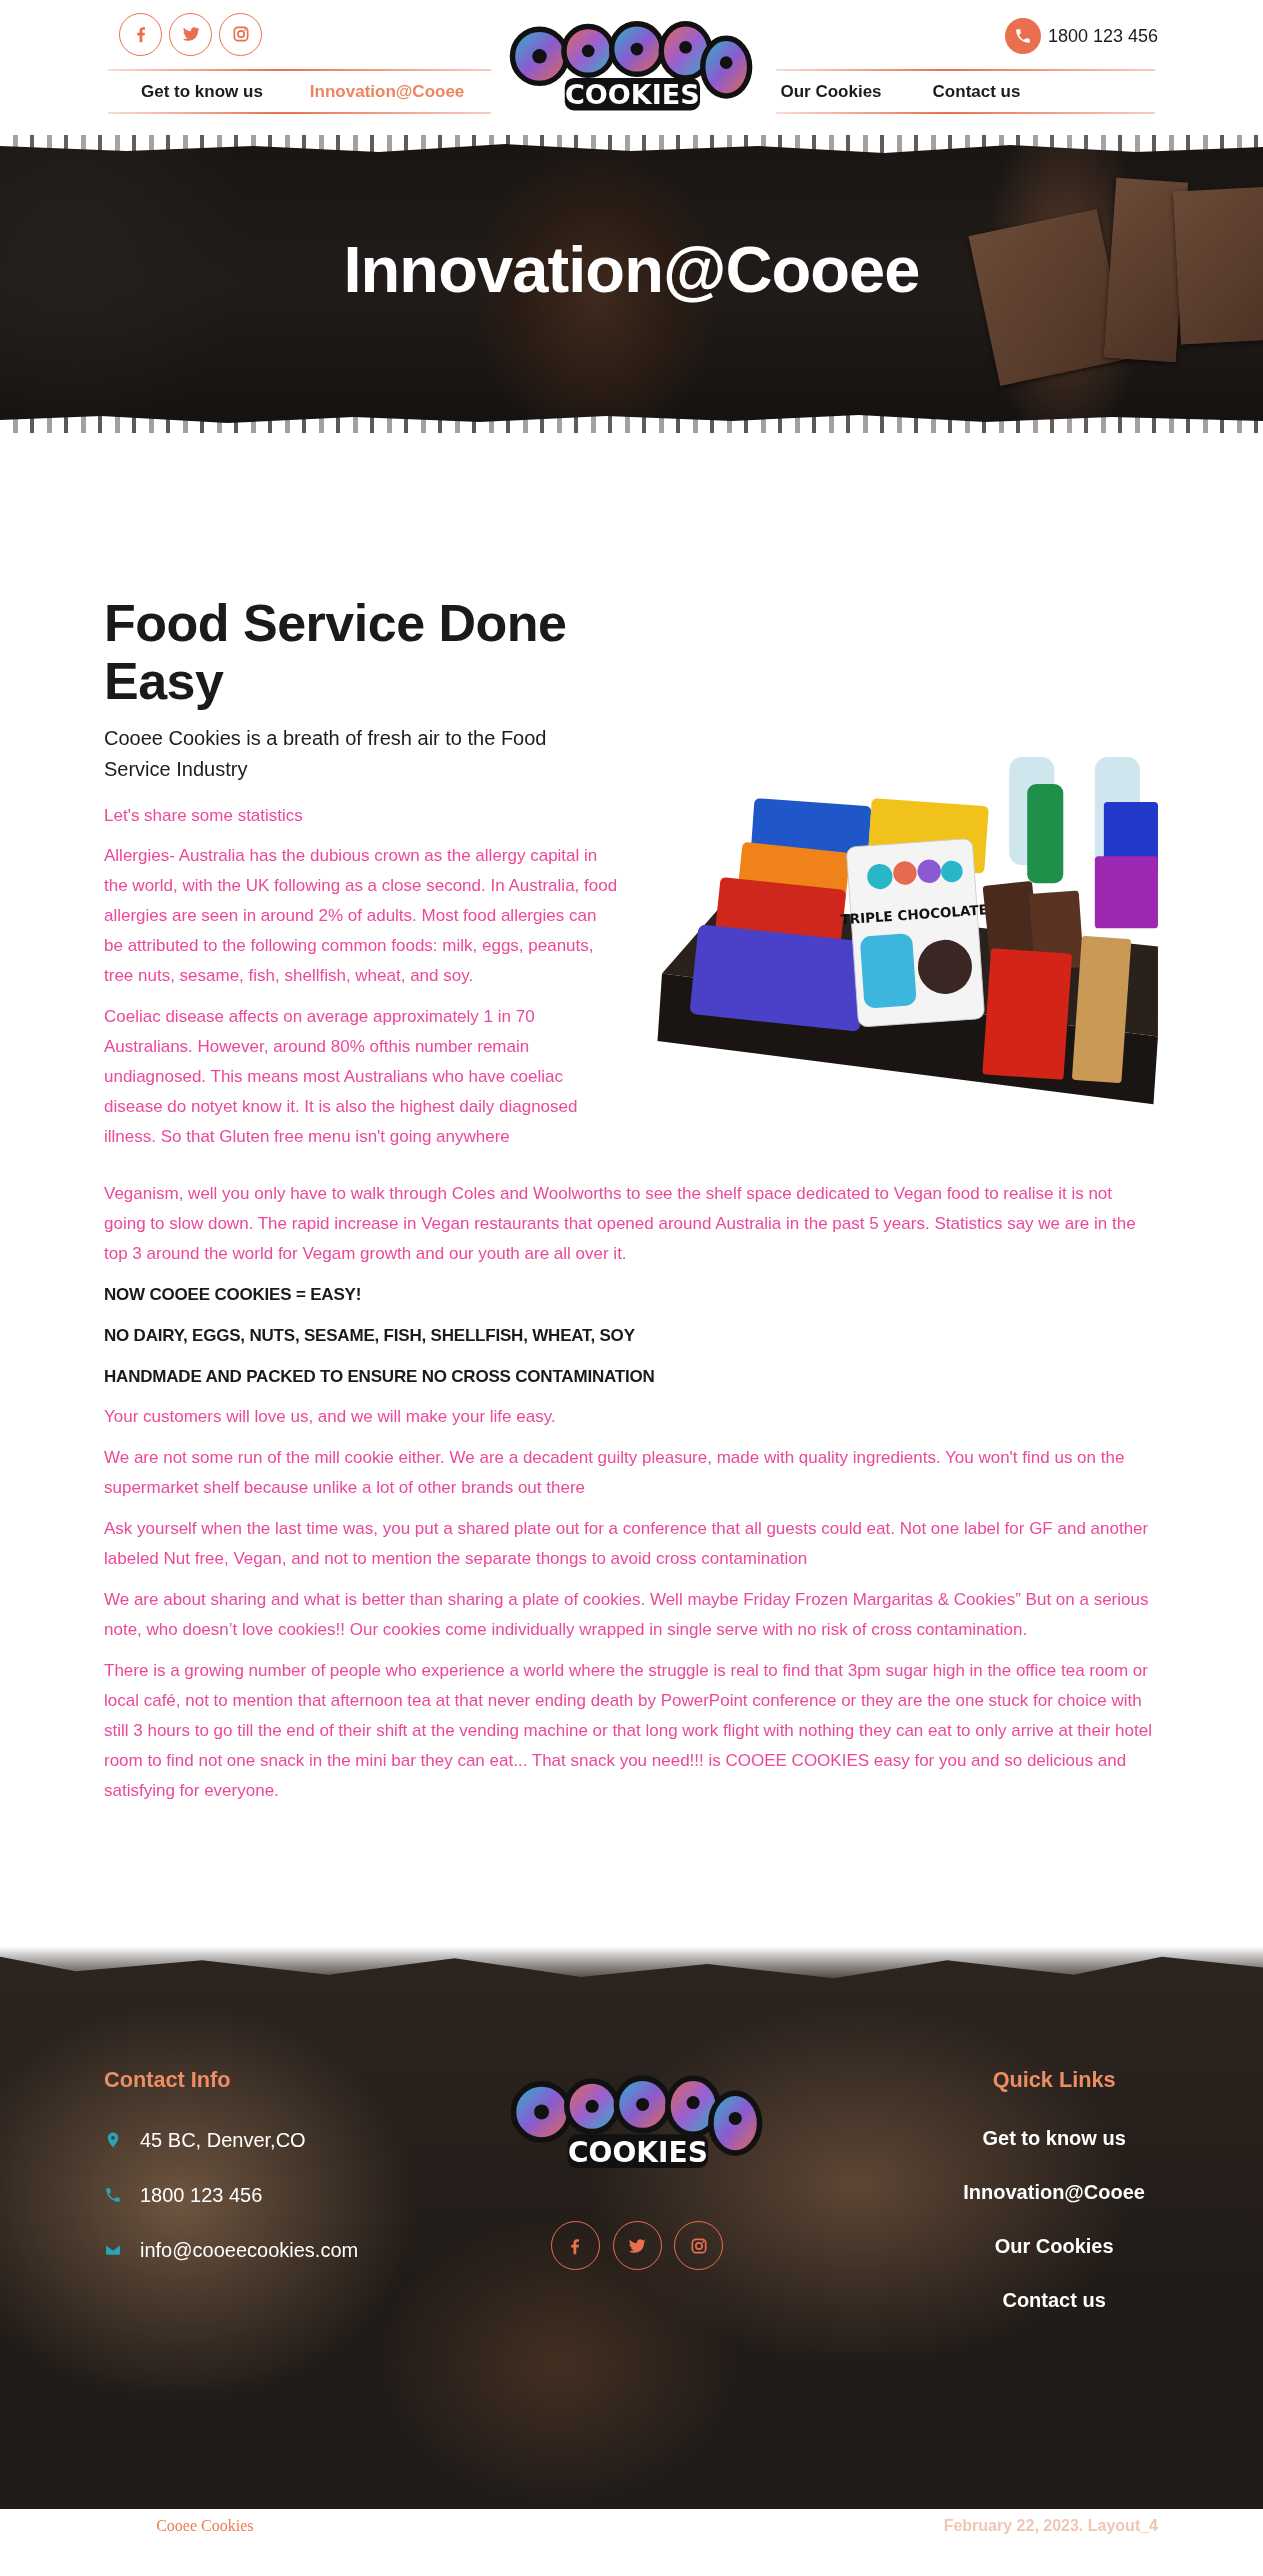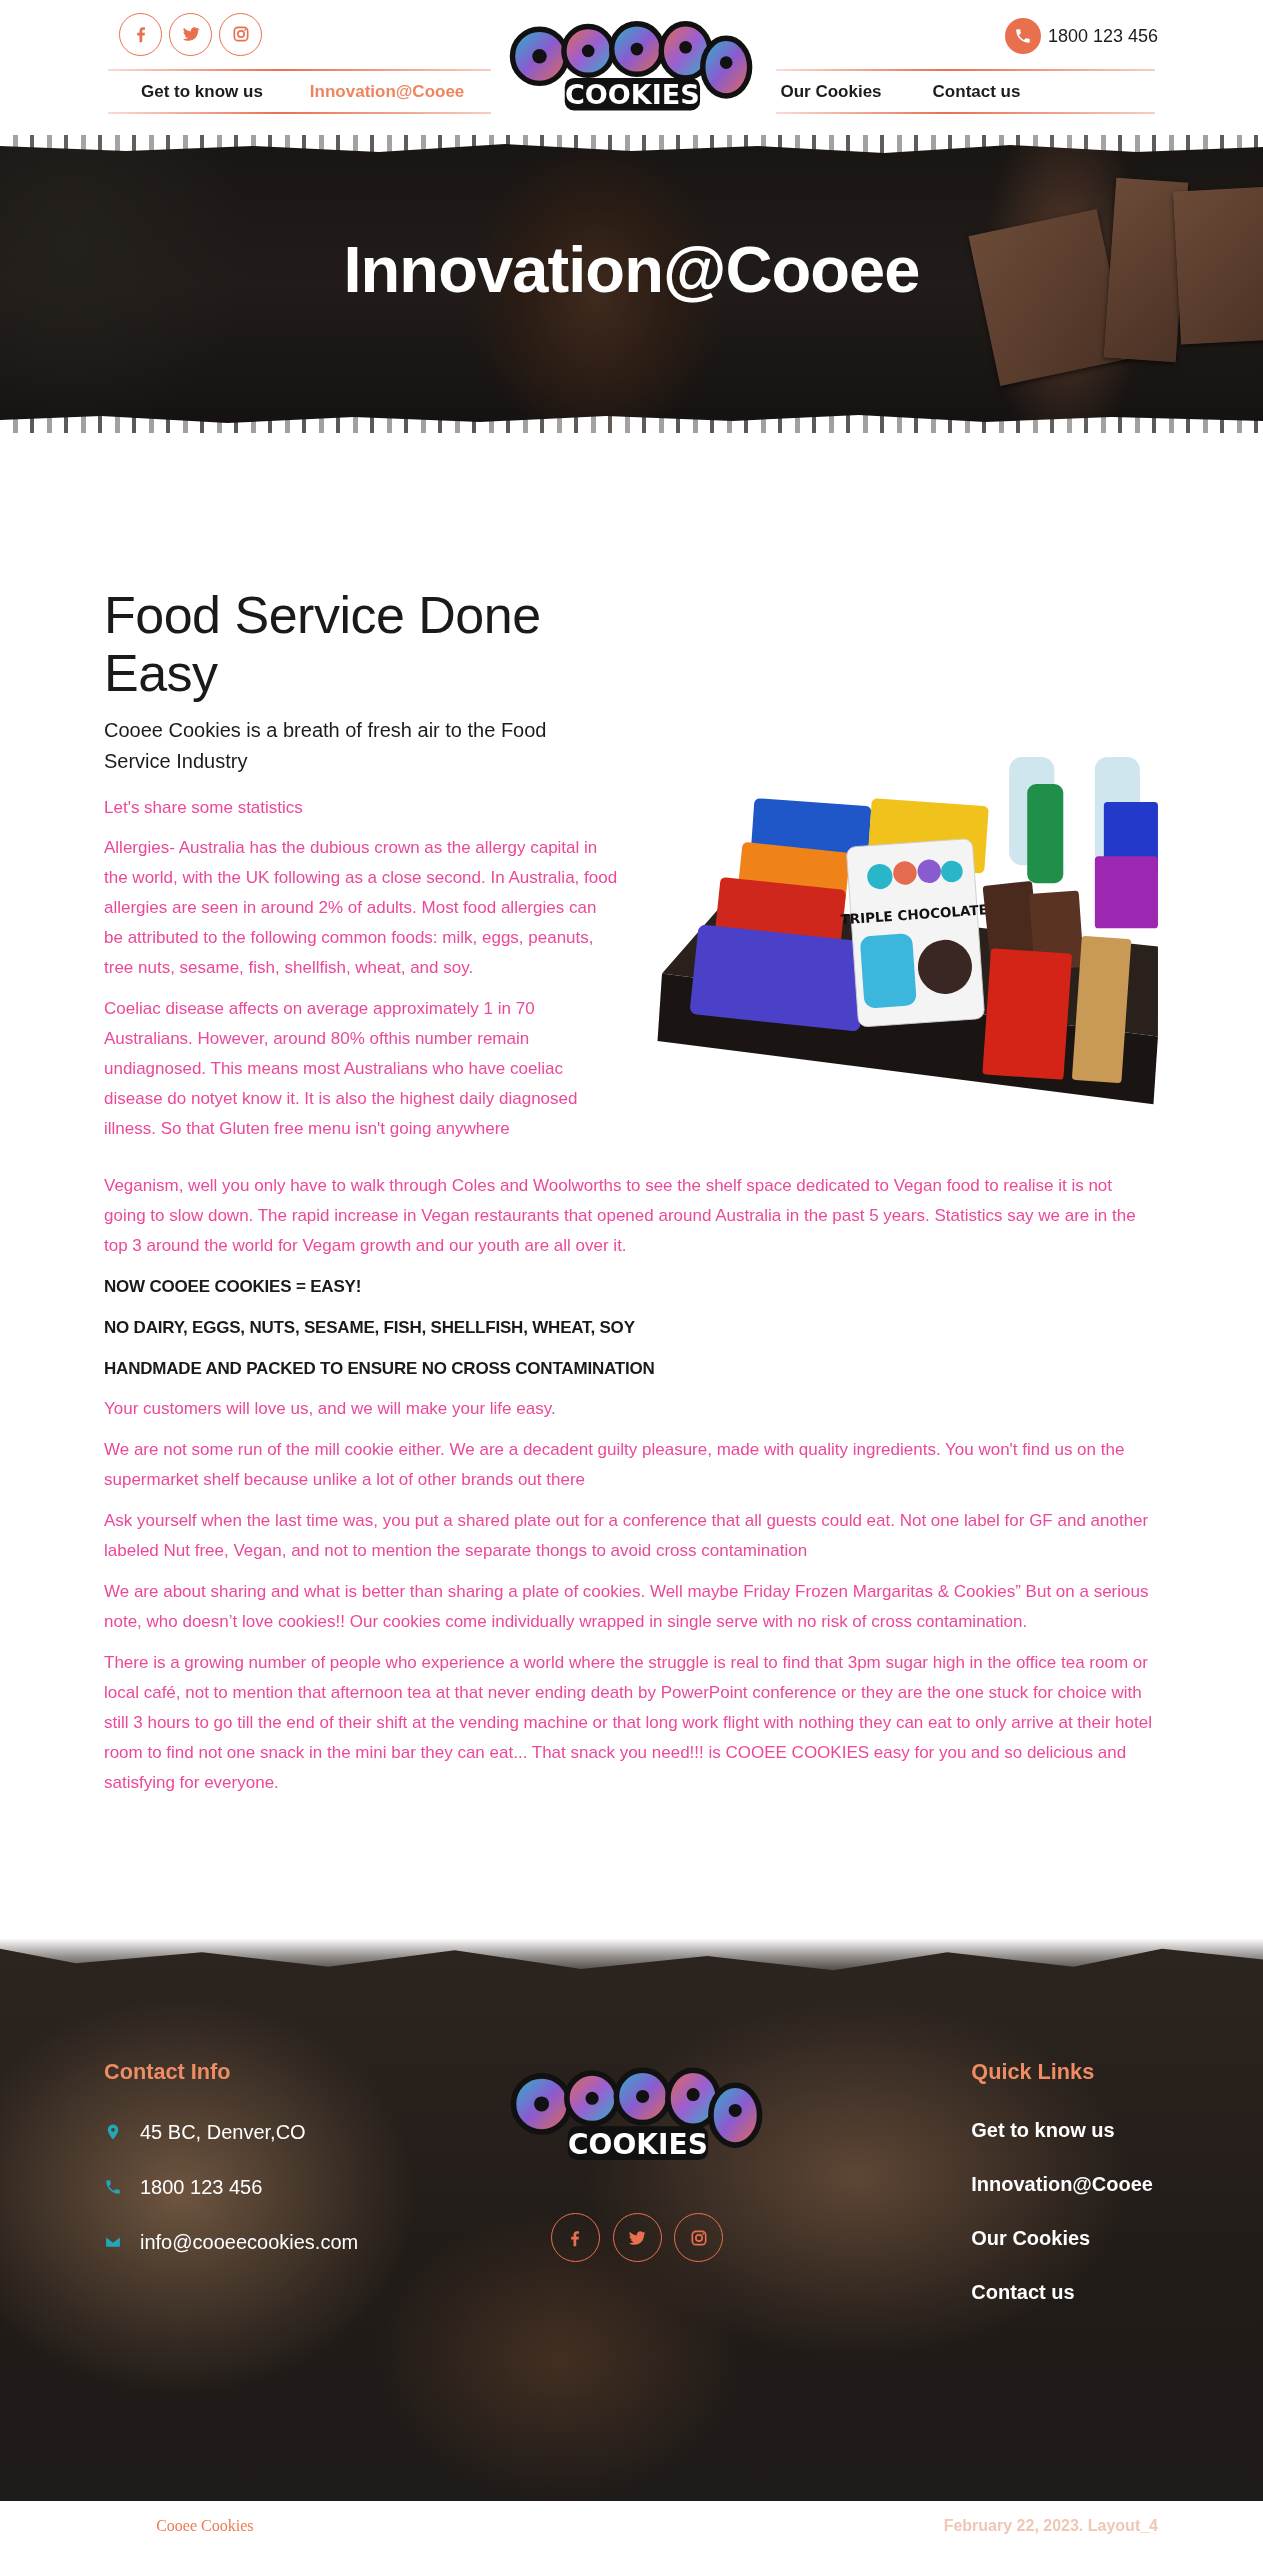--- a/index.html
+++ b/index.html
@@ -57,21 +57,21 @@
   .choc { position: absolute; background: linear-gradient(135deg, #6b4a37, #4b3225); box-shadow: 0 1.8px 5.4px rgba(0,0,0,0.6); }
   .hero-title {
     position: absolute; left: 0; right: 0; top: 97px; text-align: center;
     font-size: 65px; font-weight: bold; color: #ffffff; letter-spacing: -0.9px;
   }
 
   
   .main { position: relative; width: 1263px; padding: 153px 105px 36px 104px; }
   .intro { display: flex; justify-content: space-between; }
   .intro-text { width: 514px; }
-  .h1 { font-size: 52px; font-weight: normal; line-height: 58px; color: #1a1a1a; letter-spacing: -0.5px; }
+  .h1 { font-size: 52px; font-weight: bold; line-height: 58px; color: #1a1a1a; letter-spacing: -0.5px; margin-top: 8px; }
   .lead { font-size: 20px; line-height: 31px; margin-top: 12.6px; color: #1c1c1c; }
   p.body { font-size: 17px; line-height: 30px; color: #ec4899; margin-top: 10.8px; }
   p.caps { font-size: 17px; line-height: 30px; color: #1a1a1a; margin-top: 10.8px; font-weight: bold; letter-spacing: -0.2px; }
   .intro-img { width: 523px; margin-top: 162px; margin-right: -18px; }
   .intro-img svg { width: 100%; height: auto; }
   .full { margin-top: 27px; }
 
   
   .footer {
     position: relative; width: 1263px; height: 595px; margin-top: 72px; overflow: hidden;
@@ -90,21 +90,21 @@
   .f-heading { font-size: 21.7px; font-weight: bold; color: #ee8d63; }
   .contact-col { position: absolute; left: 0; top: 0; }
   .contact-row { display: flex; align-items: center; gap: 18px; margin-top: 32px; font-size: 20px; color: #ffffff; }
   .contact-row:first-of-type { margin-top: 36px; }
   .contact-row svg { width: 18px; height: 18px; fill: #25a5b5; }
   .center-col { position: absolute; left: 402px; top: 0; width: 262px; text-align: center; }
   .f-logo { width: 262px; height: 106px; margin: 0 auto; }
   .f-logo svg { width: 100%; height: 100%; }
   .f-socials { display: flex; justify-content: center; gap: 12.6px; margin-top: 47px; }
   .f-socials .social-circle { width: 49px; height: 49px; }
-  .links-col { position: absolute; right: 4px; top: 0; text-align: left; }
+  .links-col { position: absolute; right: 12px; top: 0; text-align: center; }
   .quick-link { display: block; font-size: 20px; color: #ffffff; font-weight: bold; margin-top: 31px; cursor: pointer; text-decoration: none; }
   .quick-link:first-of-type { margin-top: 34px; }
   .copyright { position: absolute; left: 104px; top: 2517px; font-size: 16px; color: #ffffff; font-family: Liberation Serif, serif; }
   .copyright .brand { color: #ee7a52; cursor: pointer; }
   .stamp { position: absolute; right: 105px; top: 2517px; font-size: 16px; color: #f0c6b5; }
 </style>
 </head>
 <body>
 
 <header class="header">

